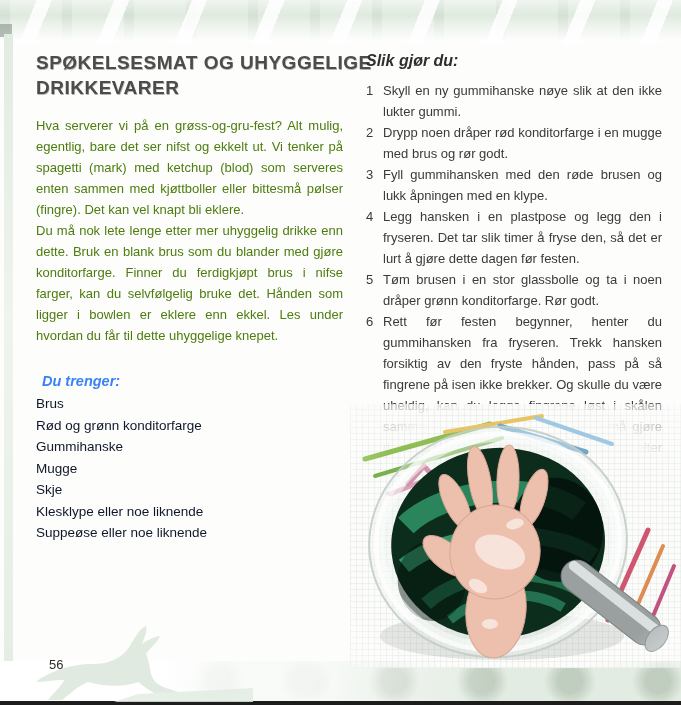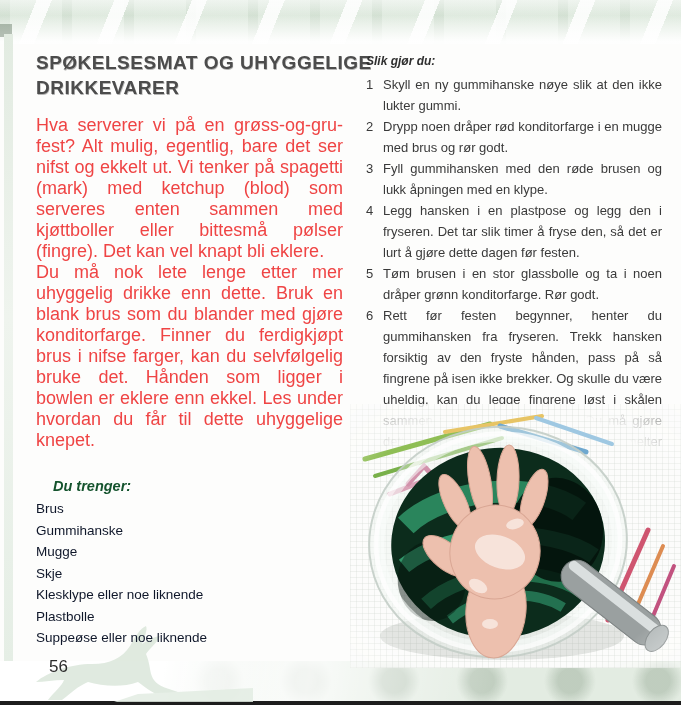--- a/index.html
+++ b/index.html
@@ -47,37 +47,37 @@
   .col-right { position:absolute; left:366px; top:50px; width:296px; }
 
   .headline {
     margin:0 0 15px 0; font-weight:700; font-size:19px; line-height:25px;
     letter-spacing:.5px; color:#4c4c4c;
     text-shadow:.6px .6px .4px rgba(95,95,95,.45);
   }
   .headline span { display:block; white-space:nowrap; }
   .headline.sub { margin:19px 0 15px 0; }
 
-  .body-par { margin:0; font-size:18px; line-height:21px; text-align:justify; color:#ef4444; }
+  .body-par { margin:0; font-size:13px; line-height:21px; text-align:justify; color:#4d7c0f; }
 
   .list-heading {
-    margin:24px 0 1px 17px; font-size:14.5px; line-height:22px;
-    font-weight:700; font-style:italic; color:#14532d;
+    margin:24px 0 1px 6px; font-size:14.5px; line-height:22px;
+    font-weight:700; font-style:italic; color:#3b82f6;
   }
   .ingredients { list-style:none; margin:0; padding:0; font-size:13.5px; line-height:21.5px; color:#0f172a; }
 
   .instr-heading {
-    margin:0 0 2px 0; font-size:12px; line-height:22px;
+    margin:0 0 8px 0; font-size:16px; line-height:22px;
     font-weight:700; font-style:italic; color:#2f2f2f;
   }
   .step { display:flex; font-size:13px; line-height:21px; color:#3a3a3a; }
   .step-num { flex:0 0 17px; }
   .step-text { flex:1; text-align:justify; }
 
-  .page-num { position:absolute; left:49px; top:657px; font-size:17px; color:#2c2c2c; z-index:3; }
+  .page-num { position:absolute; left:49px; top:657px; font-size:13px; color:#2c2c2c; z-index:3; }
 
   
   .photo {
     position:absolute; left:350px; top:404px; width:331px; height:264px; z-index:2;
     background:
       repeating-linear-gradient(0deg,  rgba(205,212,205,.28) 0 1px, rgba(0,0,0,0) 1px 6px),
       repeating-linear-gradient(90deg, rgba(205,212,205,.28) 0 1px, rgba(0,0,0,0) 1px 6px),
       #fcfcfb;
     -webkit-mask-image:radial-gradient(ellipse 88% 88% at 50% 52%, #000 58%, rgba(0,0,0,0) 99%);
     mask-image:radial-gradient(ellipse 88% 88% at 50% 52%, #000 58%, rgba(0,0,0,0) 99%);
@@ -106,25 +106,25 @@
     </h1>
 
     <p class="body-par">Hva serverer vi på en grøss-og-gru-fest? Alt mulig, egentlig, bare det ser nifst og ekkelt ut. Vi tenker på spagetti (mark) med ketchup (blod) som serveres enten sammen med kjøttboller eller bittesmå pølser (fingre). Det kan vel knapt bli eklere.</p>
 
 
     <p class="body-par">Du må nok lete lenge etter mer uhyggelig drikke enn dette. Bruk en blank brus som du blander med gjøre konditorfarge. Finner du ferdigkjøpt brus i nifse farger, kan du selvfølgelig bruke det. Hånden som ligger i bowlen er eklere enn ekkel. Les under hvordan du får til dette uhyggelige knepet.</p>
 
     <div class="list-heading">Du trenger:</div>
     <ul class="ingredients">
       <li>Brus</li>
+      <li>Rød og grønn konditorfarge</li>
       <li>Gummihanske</li>
       <li>Mugge</li>
       <li>Skje</li>
       <li>Klesklype eller noe liknende</li>
-      <li>Plastbolle</li>
       <li>Suppeøse eller noe liknende</li>
     </ul>
   </div>
 
   <div class="col-right">
     <div class="instr-heading">Slik gjør du:</div>
 
     <div class="step">
       <span class="step-num">1</span>
       <span class="step-text">Skyll en ny gummihanske nøye slik at den ikke lukter gummi.</span>

